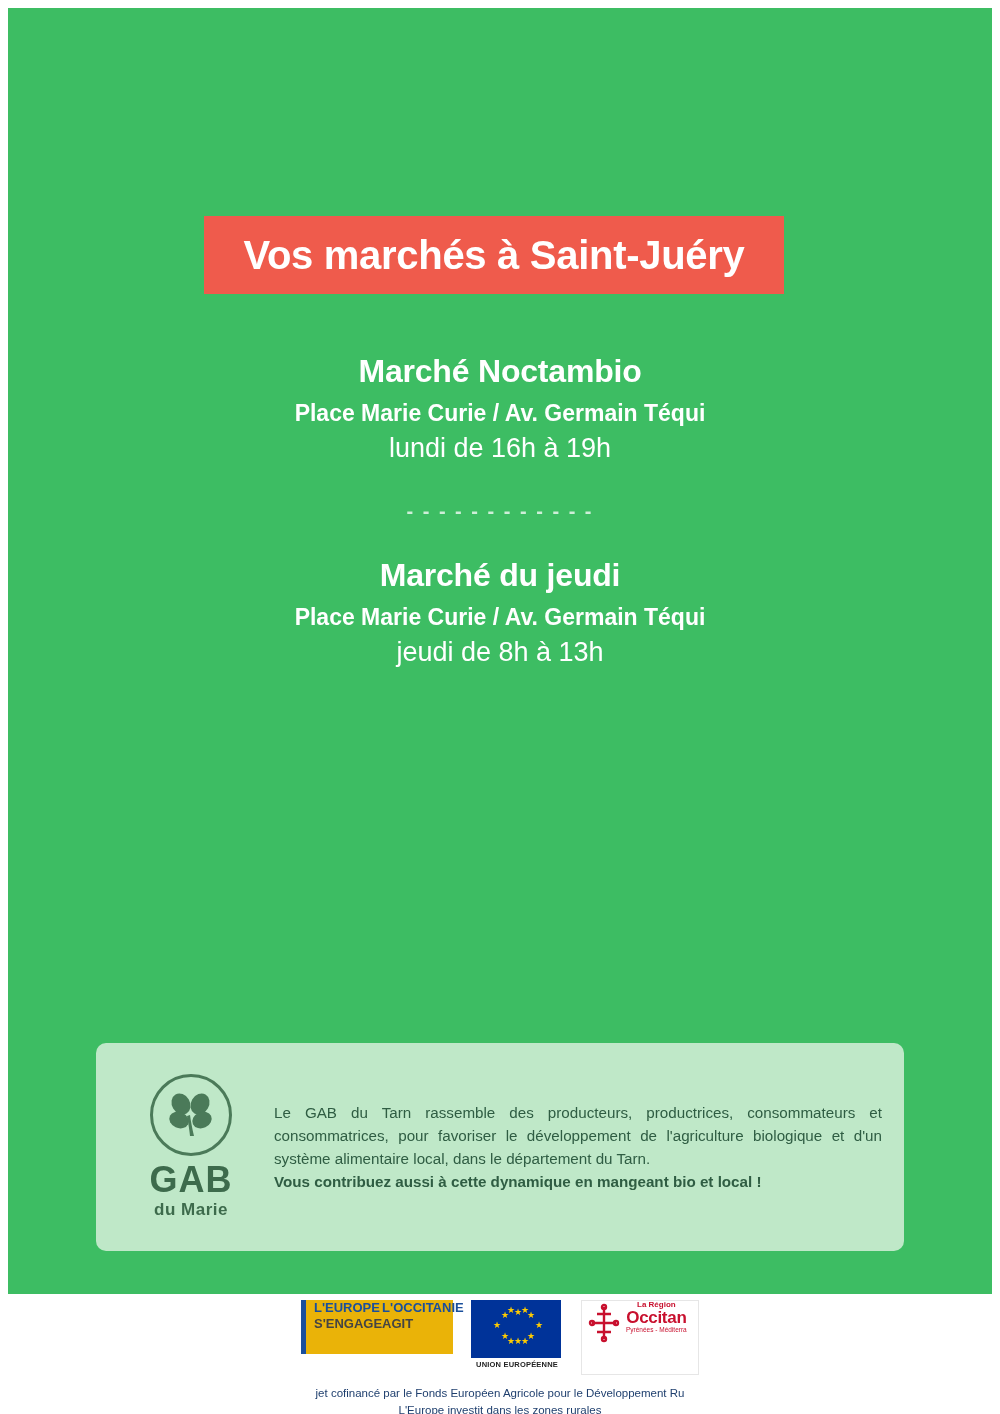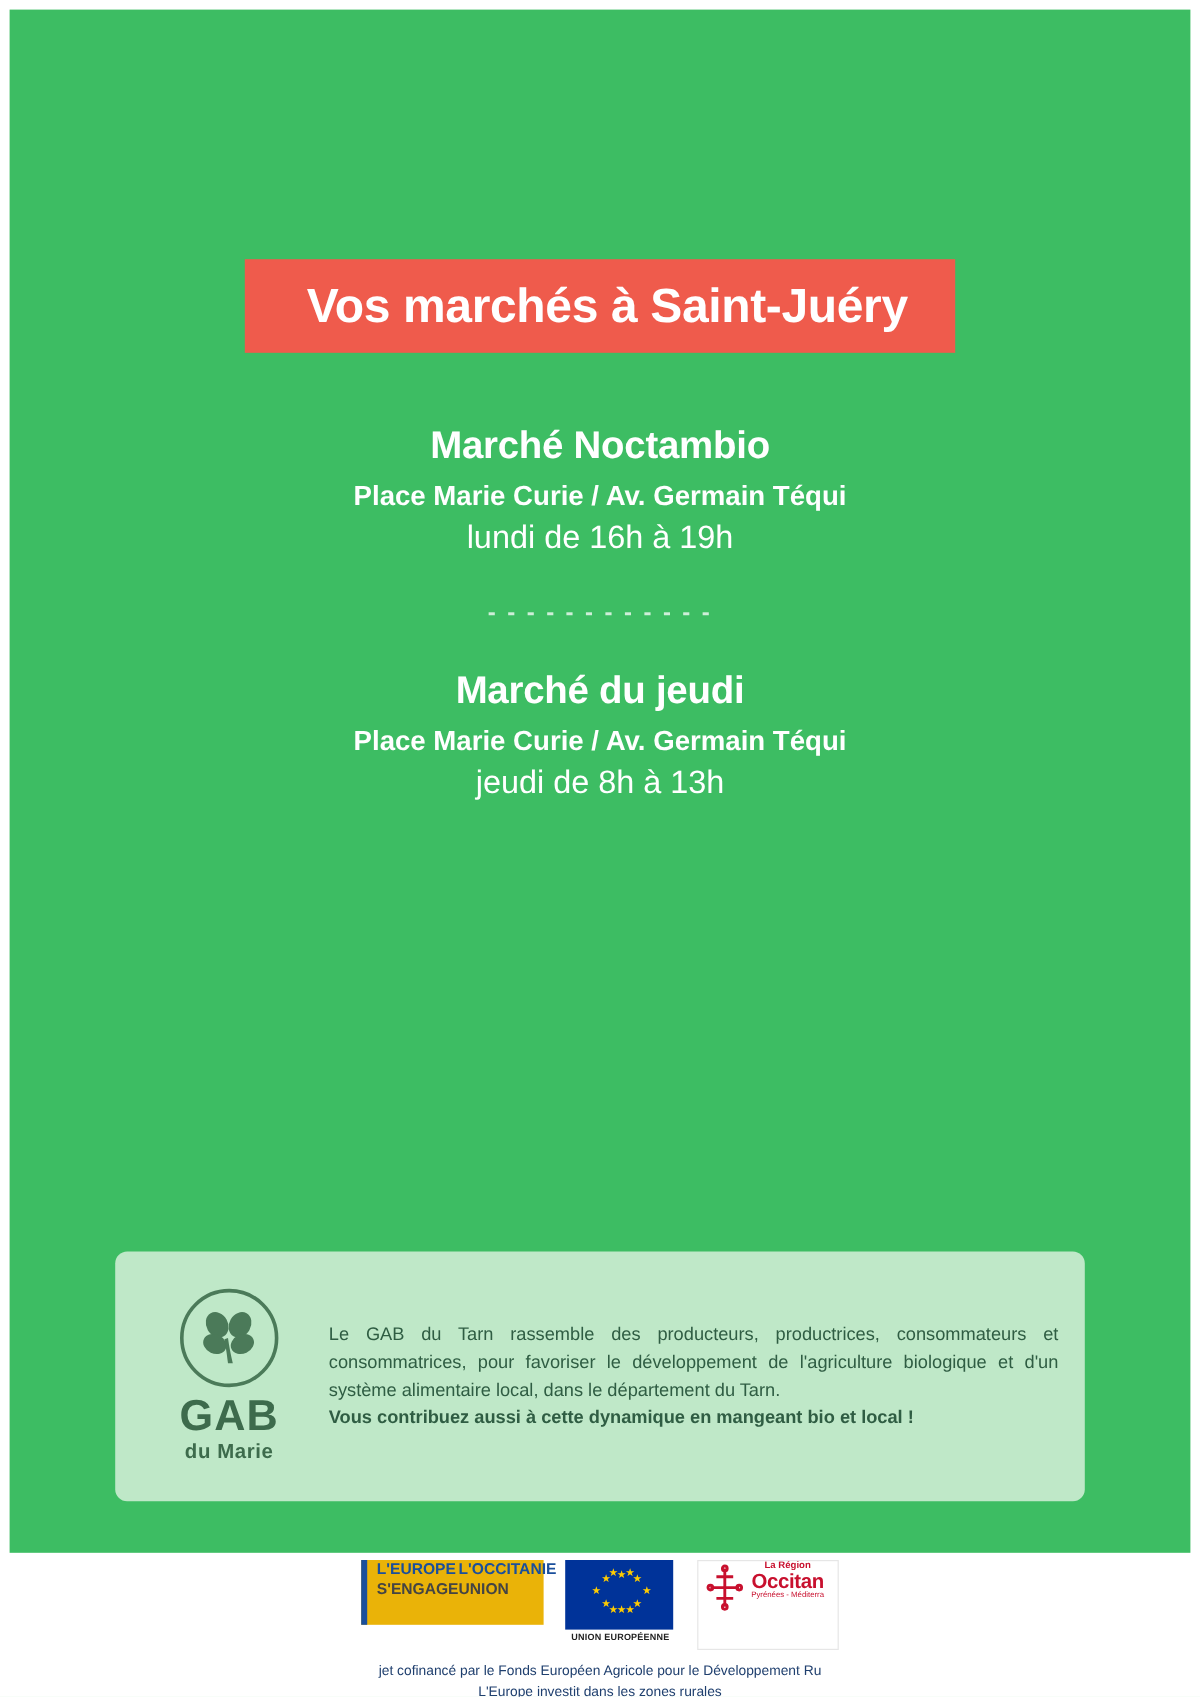--- a/index.html
+++ b/index.html
@@ -27,21 +27,20 @@
   .title-banner {
     position: absolute;
     left: 196px;
     top: 208px;
     width: 580px;
     height: 78px;
     background: #ef5b4c;
     display: flex;
     align-items: center;
     justify-content: center;
-    padding-left: 12px;
   }
   .title-banner .title-text {
     color: #ffffff;
     font-size: 40px;
     font-weight: bold;
     letter-spacing: -0.3px;
     white-space: nowrap;
   }
 
   
@@ -259,21 +258,21 @@
     </div>
   </div>
 
 </div>
 
 <div class="footer">
   <div class="footer-logos">
 
     <div class="logo-europe-engage">
       <div class="l1"><span>L'EUROPE</span><span class="alt"> S'ENGAGE</span></div>
-      <div class="l1"><span>L'OCCITANIE</span><span class="alt"> UNION</span></div>
+      <div class="l1"><span>L'OCCITANIE</span><span class="alt"> AGIT</span></div>
     </div>
 
     <div class="eu-flag-wrap">
       <div class="eu-flag">
         <span class="eu-star" style="left:43px;  top:8px;">★</span>
         <span class="eu-star" style="left:56px;  top:11px;">★</span>
         <span class="eu-star" style="left:64px;  top:21px;">★</span>
         <span class="eu-star" style="left:56px;  top:32px;">★</span>
         <span class="eu-star" style="left:43px;  top:37px;">★</span>
         <span class="eu-star" style="left:30px;  top:32px;">★</span>

